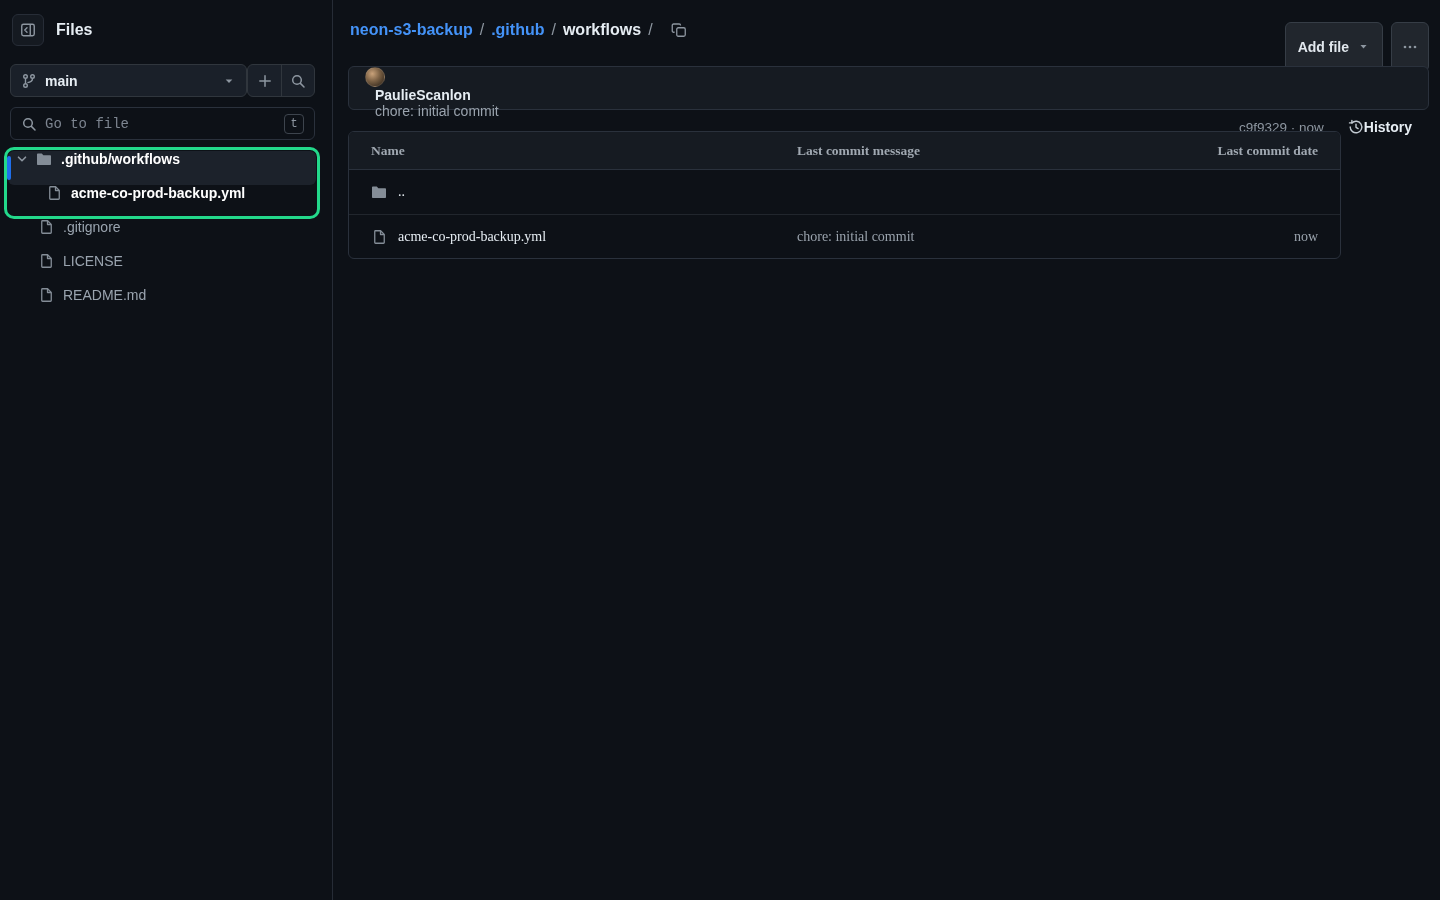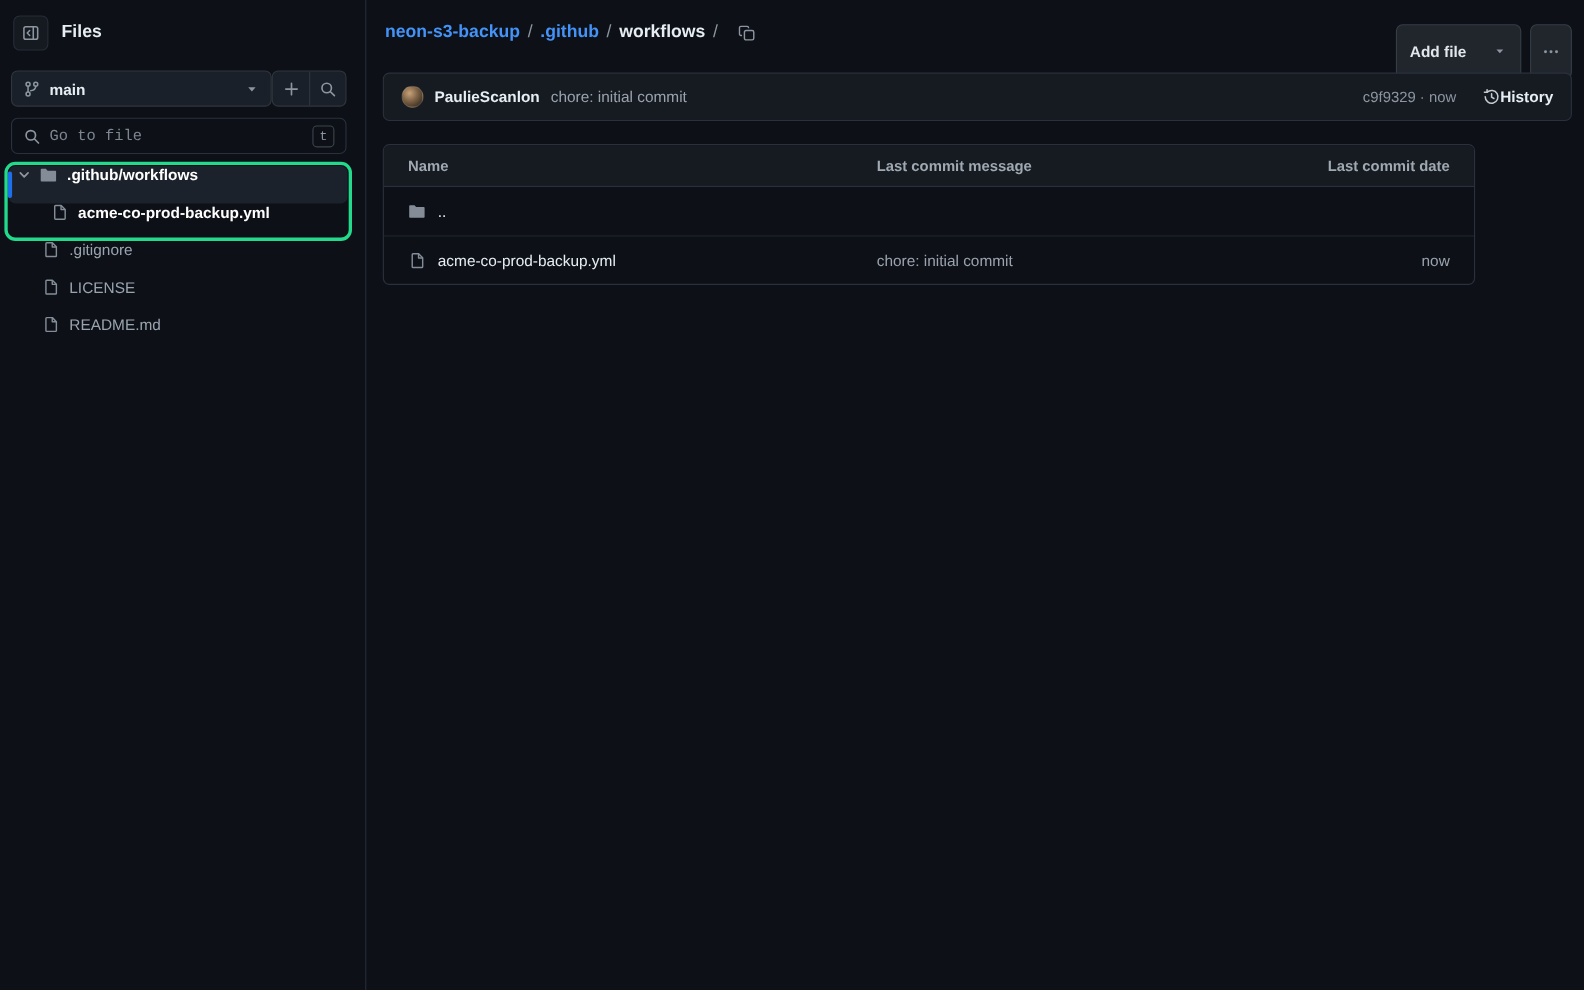--- a/index.html
+++ b/index.html
@@ -106,48 +106,49 @@
   .breadcrumb .current { color:#e6edf3; font-weight:700; }
   .copy-btn {
     margin-left:6px; width:26px; height:26px; border:none; background:transparent;
     color:#8d96a0; display:flex; align-items:center; justify-content:center;
     border-radius:6px; cursor:pointer;
   }
   .topbar-actions { margin-left:auto; display:flex; gap:8px; }
   .btn {
     height:50px; border-radius:6px; background:#21262d; border:1px solid #363d46;
     color:#e1e7ed; font-size:14px; font-weight:600; cursor:pointer;
-    display:flex; align-items:center; gap:24px; padding:0 12px; font-family:inherit;margin-top:33px;
+    display:flex; align-items:center; gap:8px; padding:0 12px; font-family:inherit;margin-top:33px;
   }
   .btn .caret { color:#8d96a0; }
   .btn.kebab { width:38px; justify-content:center; padding:0; color:#8d96a0; }
 
   
   .commit-bar {
     position:absolute; top:66px; left:14px; width:1081px; height:44px;
     background:#161b22; border:1px solid #2a313c; border-radius:6px;
-    display:flex; align-items:center; padding:0 16px;
+    display:flex; padding:0 16px;flex-direction:column;
   }
   .avatar {
     width:20px; height:20px; border-radius:50%; flex:0 0 auto; cursor:pointer;
     background:radial-gradient(circle at 35% 32%, #c9a27a 0%, #7a6044 45%, #3a2d20 85%);
     border:1px solid rgba(255,255,255,0.1);
   }
   .commit-author { font-weight:700; margin-left:10px; color:#e6edf3; cursor:pointer; }
   .commit-msg { margin-left:10px; color:#9aa3ad; }
   .commit-right { margin-left:auto; display:flex; align-items:center; gap:24px; }
   .commit-sha { color:#8d96a0; font-size:13.5px; }
   .history-link { display:flex; align-items:center; gap:0; color:#e6edf3; font-weight:700; cursor:pointer; }
   .history-link .h-icon { color:#c3cbd3; }
 
   
   .file-table {
     position:absolute; top:131px; left:14px; width:993px;
     border:1px solid #2a313c; border-radius:6px; overflow:hidden;
     background:#0d1117;
+    font-family:Liberation Serif, serif;
   }
   .ft-row {
     display:grid; grid-template-columns:426px 1fr 170px;
     align-items:center; padding:0 14px;
   }
   .ft-head {
     height:38px; background:#161b22; border-bottom:1px solid #2a313c;
     color:#a0a8b1; font-size:13.5px; font-weight:600;
   }
   .ft-cell { padding:0 8px; display:flex; align-items:center; gap:11px; min-width:0; }

